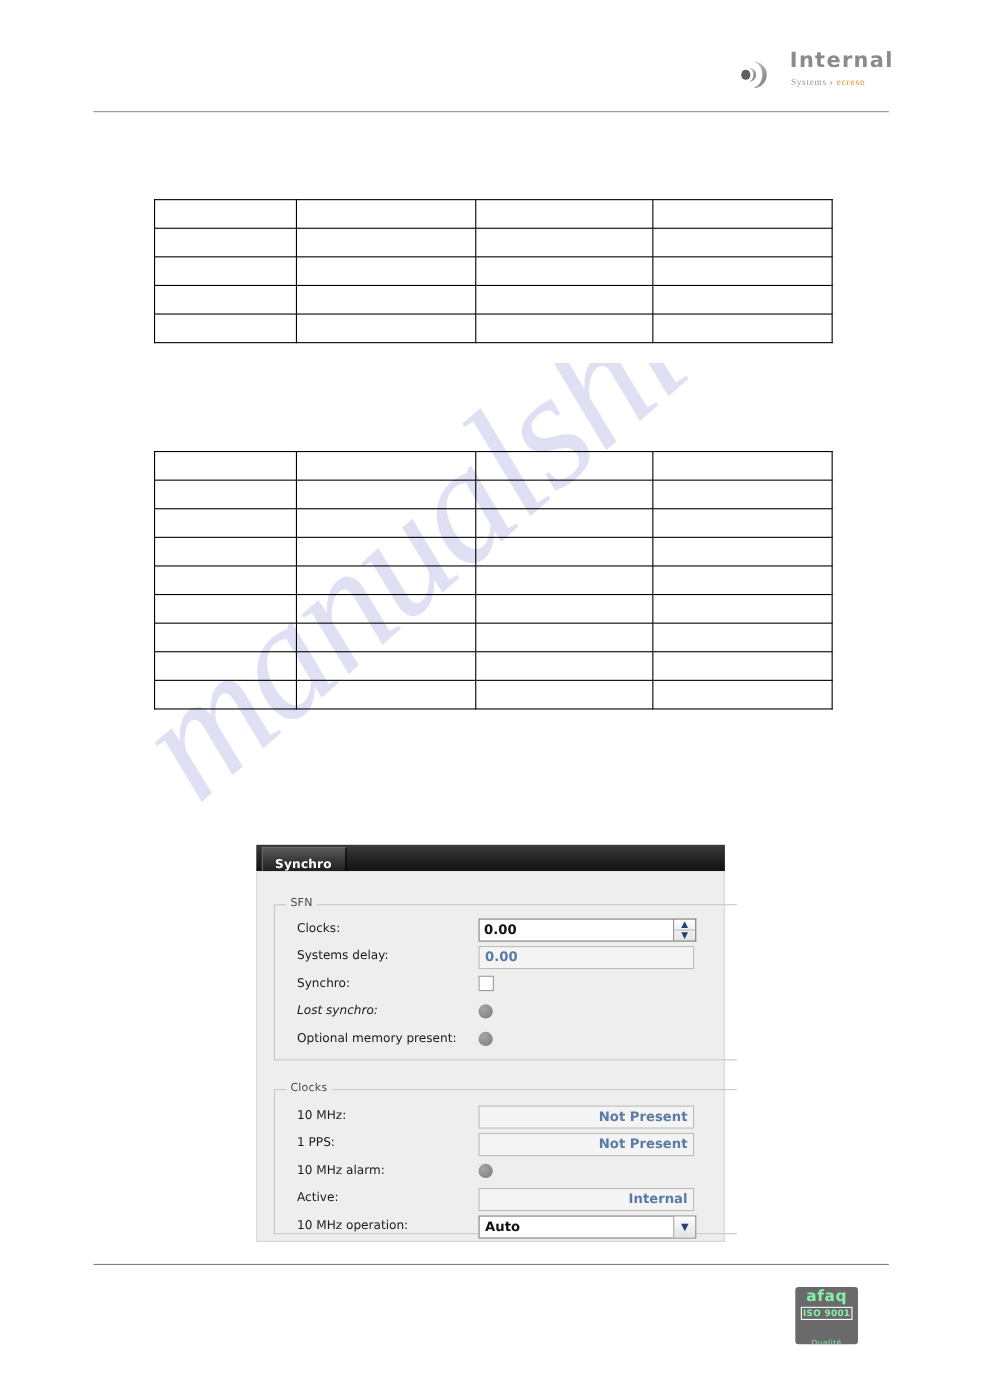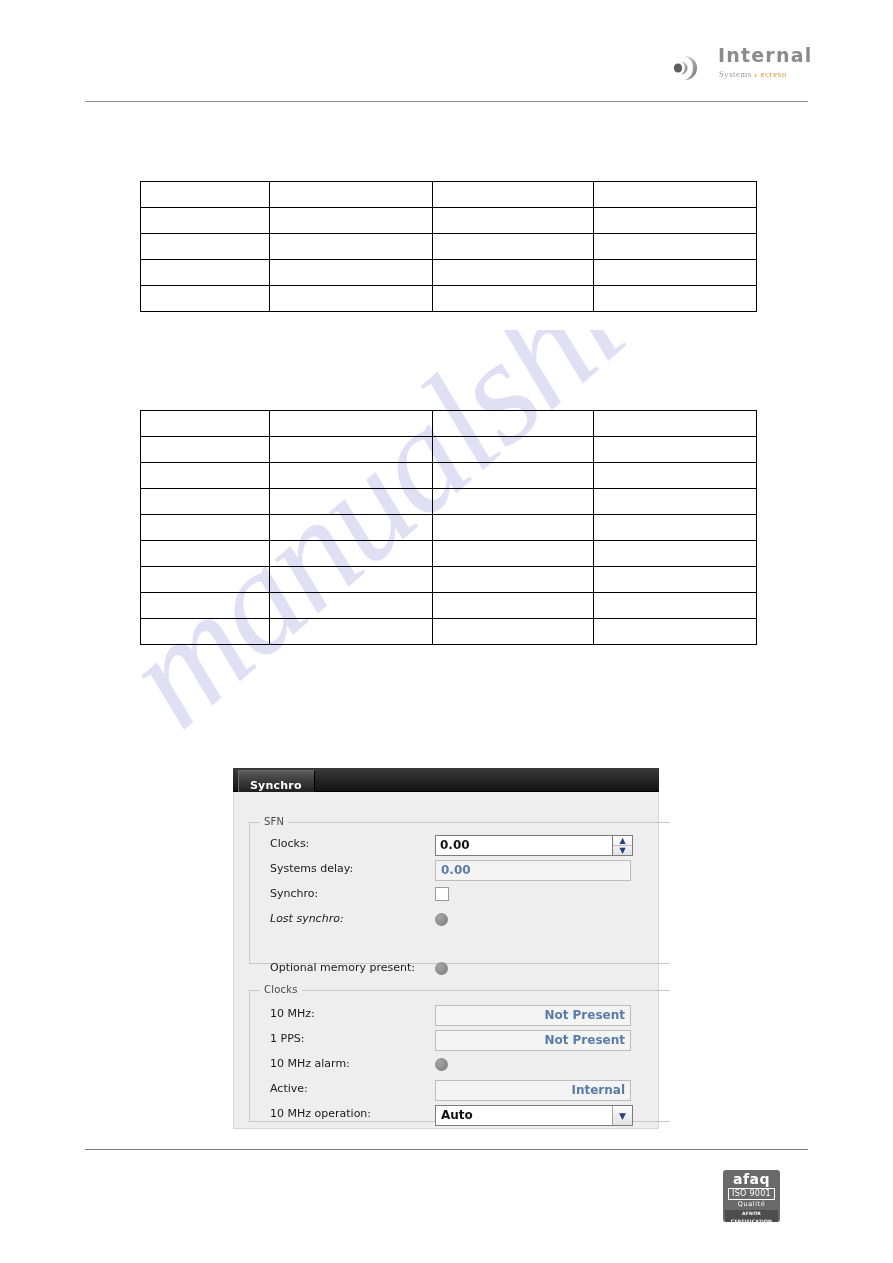--- a/index.html
+++ b/index.html
@@ -320,37 +320,37 @@
   }
   .afaq {
     position: absolute;
     left: 723px;
     top: 1170px;
     width: 57px;
     height: 52px;
     background: #6a6a6a;
     border-radius: 3px;
     z-index: 5;
-    color: #ffffff;
+    color: #86efac;
     text-align: center;
     font-family: "DejaVu Sans", sans-serif;
     overflow: hidden;
   }
   .afaq-name {
     margin-top: 2px;
     font-size: 14px;
     font-weight: bold;
     letter-spacing: 0.5px;
     line-height: 15px;
   }
   .afaq-iso {
-    margin: 1px 5px 0 5px;
+    margin: 1px 5px 17px 5px;
     border: 1px solid #ffffff;
     font-size: 8px;
-    font-weight: normal;
+    font-weight: bold;
     line-height: 10px;
     letter-spacing: 0.3px;
   }
   .afaq-qual {
     font-size: 6.5px;
     line-height: 9px;
     letter-spacing: 0.6px;
   }
   .afaq-afnor {
     margin: 1px 2px 0 2px;
@@ -524,21 +524,21 @@
               <div class="field-control">
                 <div class="checkbox"></div>
               </div>
             </div>
             <div class="field-row" style="top: 87px; font-style: italic;">
               <div class="field-label">Lost synchro:</div>
               <div class="field-control">
                 <div class="led"></div>
               </div>
             </div>
-            <div class="field-row" style="top: 112px; margin-top: 24px;">
+            <div class="field-row" style="top: 112px;">
               <div class="field-label">Optional memory present:</div>
               <div class="field-control">
                 <div class="led"></div>
               </div>
             </div>
           </div>
       </div>
 
       <div class="groupbox" id="group-clocks">
         <div class="groupbox-title">Clocks</div>

